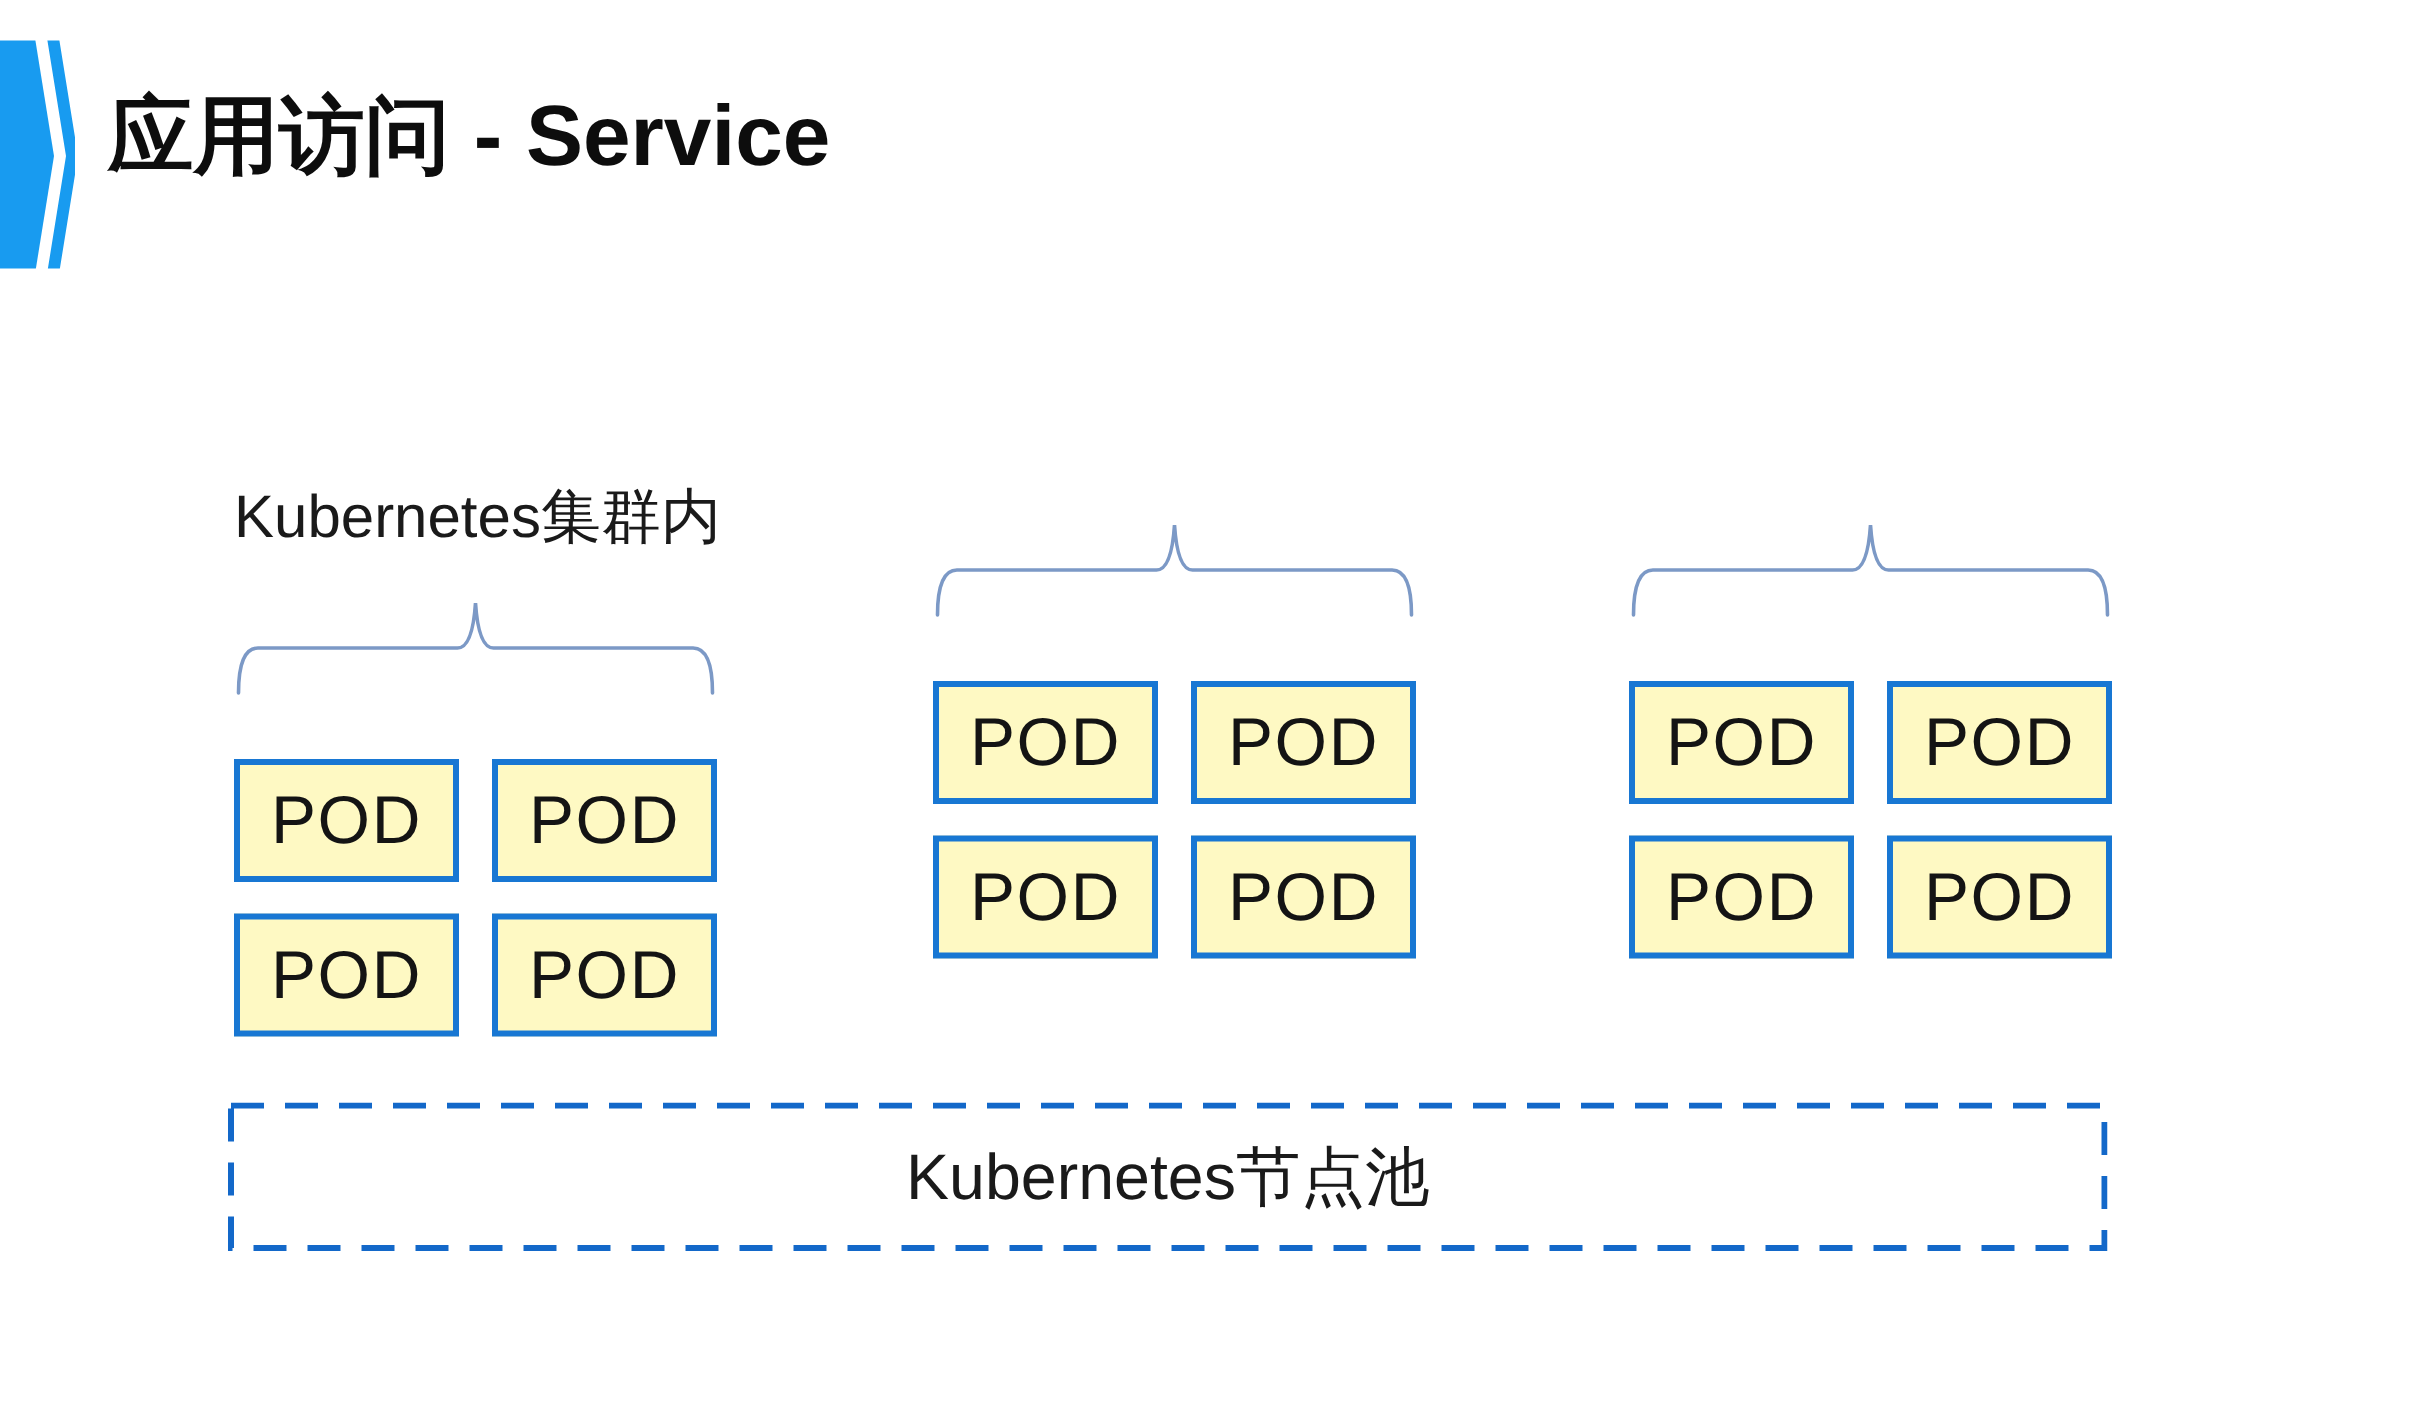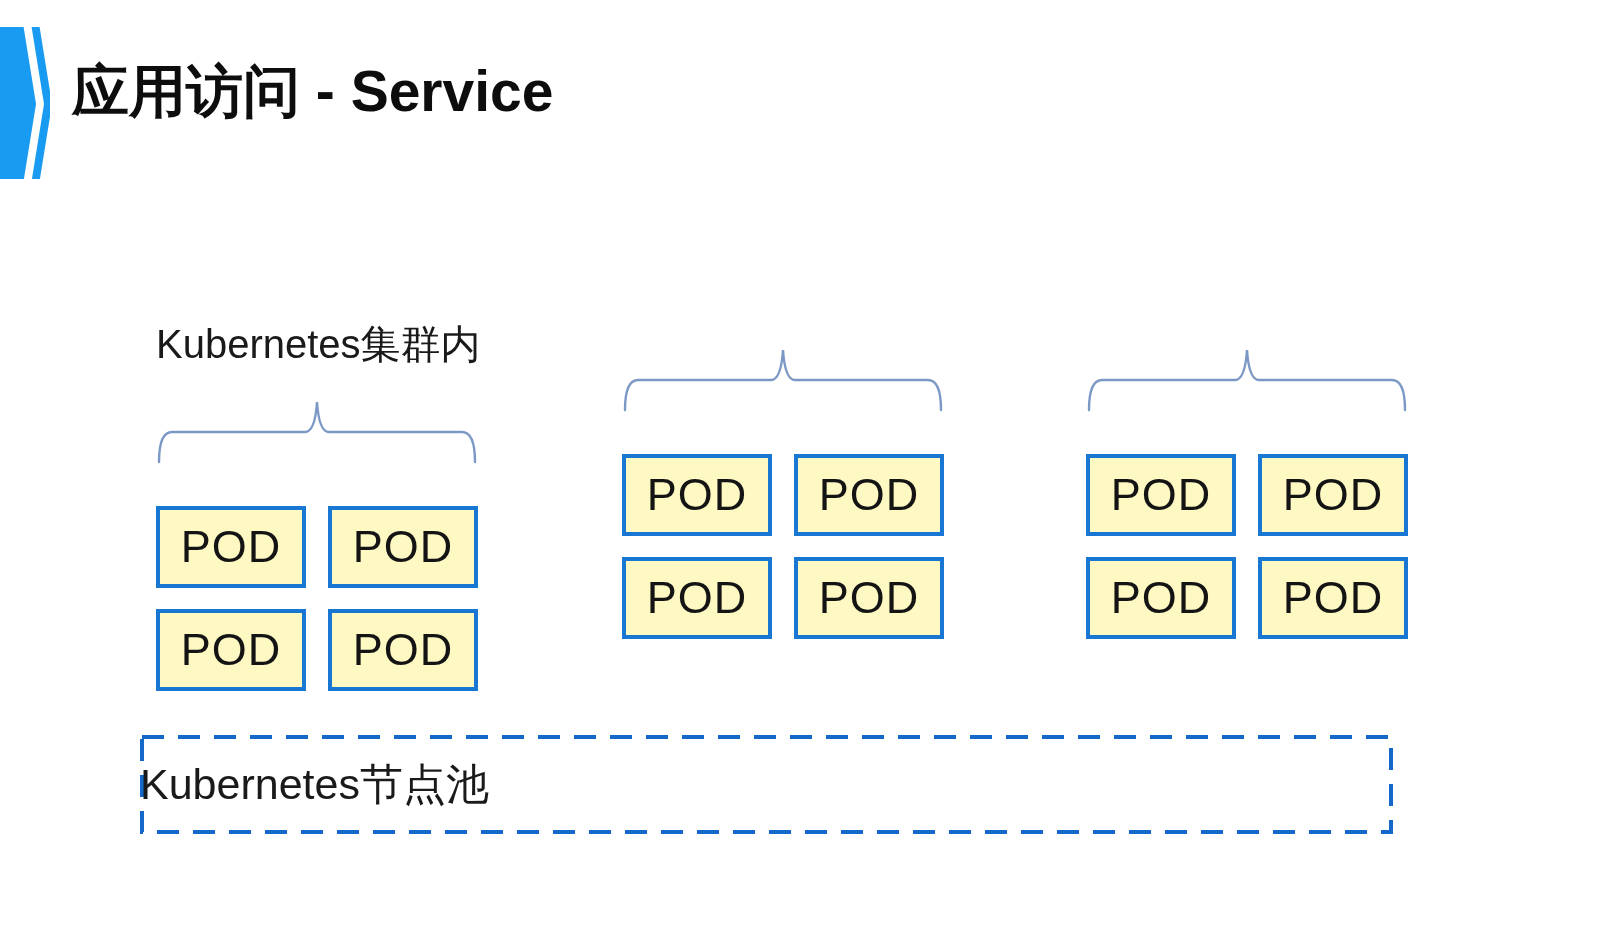--- a/index.html
+++ b/index.html
@@ -77,26 +77,27 @@
     align-items: center;
     justify-content: center;
     font-size: 45px;
     color: #141414;
     letter-spacing: 1px;
   }
 
   
   .node-pool {
     position: absolute;
-    left: 140px;
+    left: 152px;
     top: 735px;
     width: 1253px;
     height: 99px;
     display: flex;
     align-items: center;
+    justify-content: center;
   }
   .node-pool-border {
     position: absolute;
     left: 0;
     top: 0;
     width: 100%;
     height: 100%;
     color: var(--dashed-border-blue, #1368c9);
   }
   .node-pool-label {

